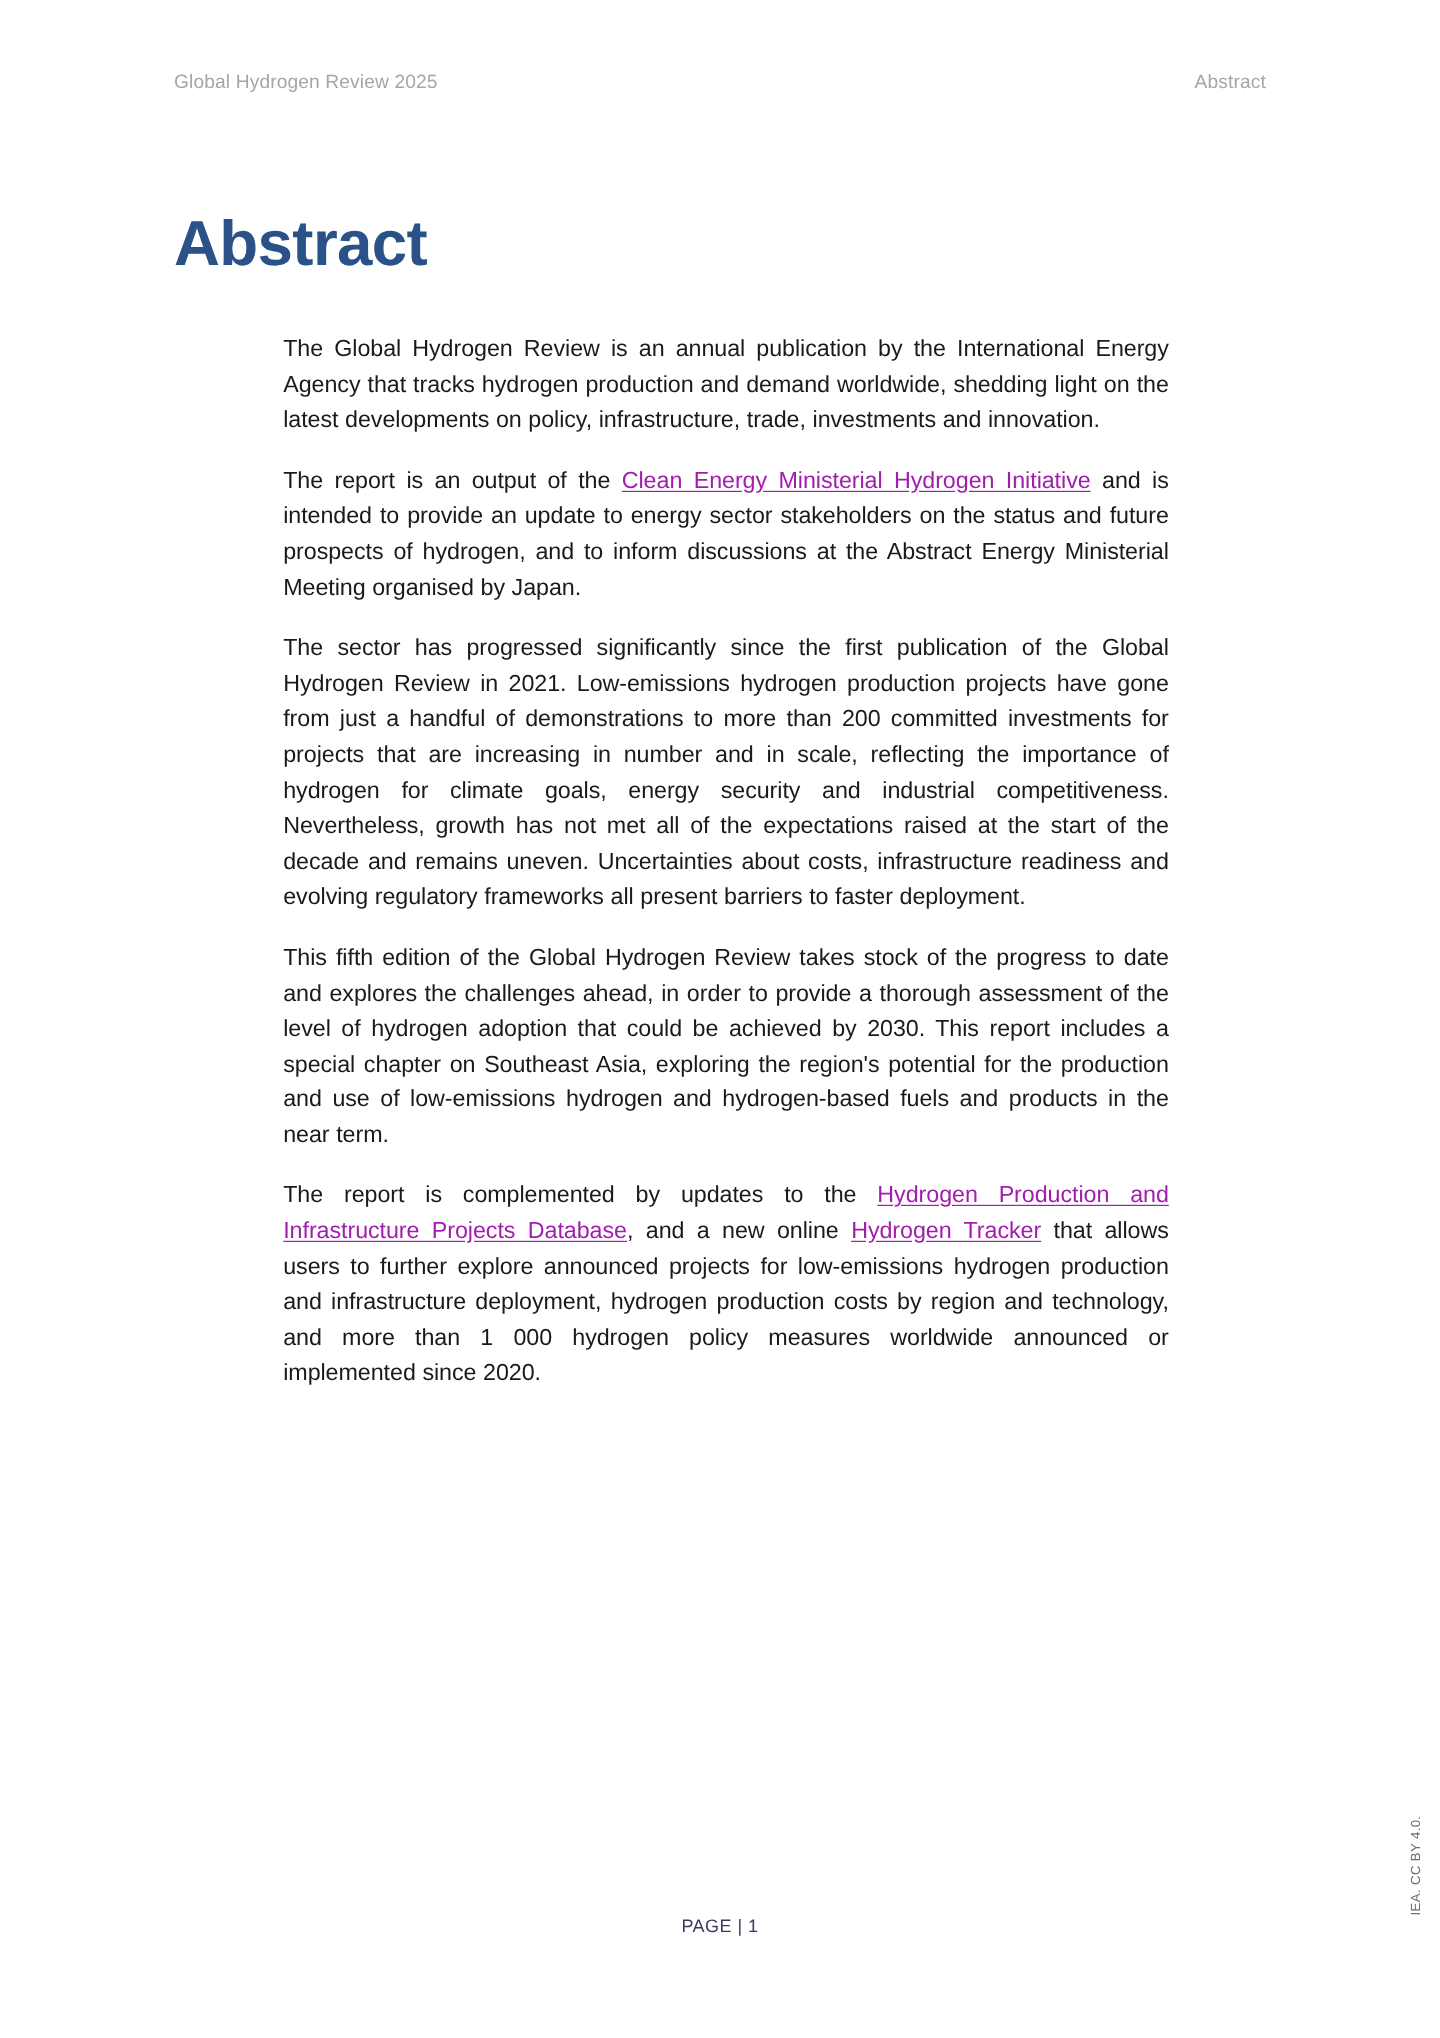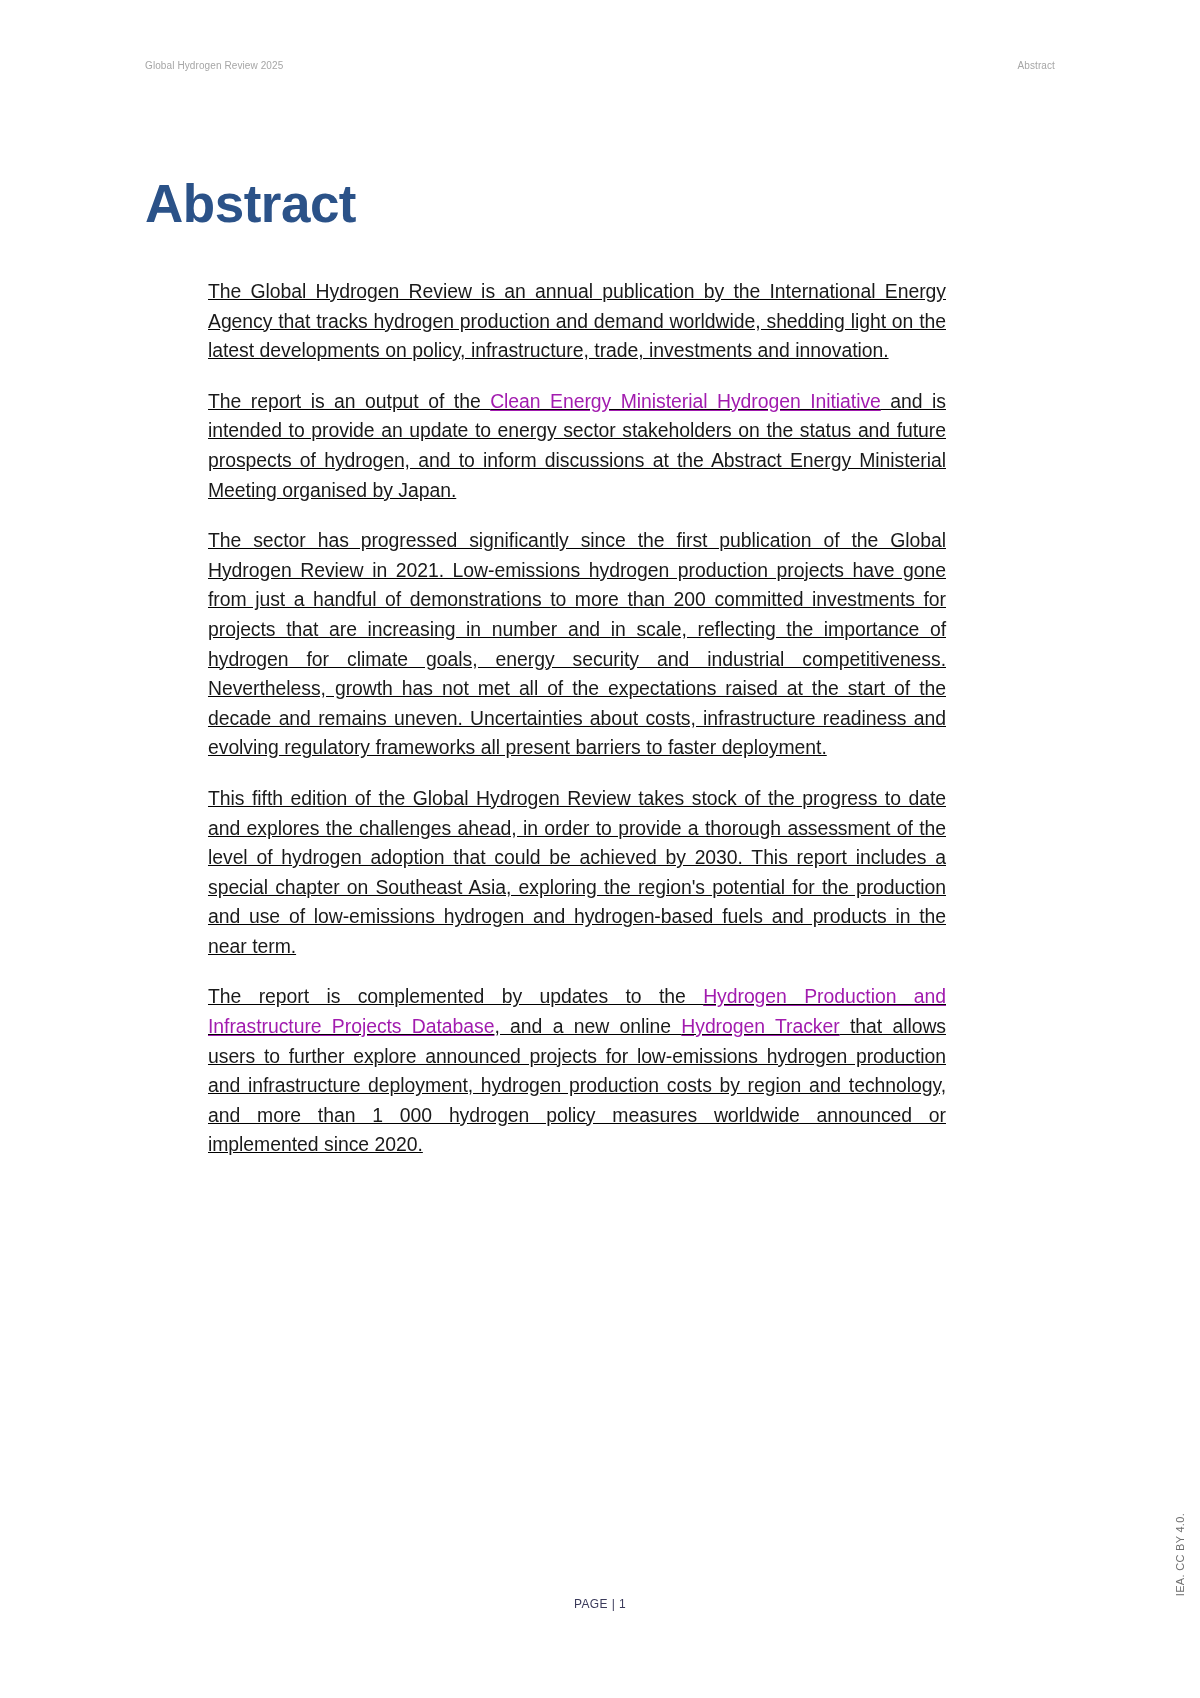--- a/index.html
+++ b/index.html
@@ -22,21 +22,21 @@
 
   
   .run-header {
     position: absolute;
     top: 60px;
     left: 145px;
     right: 145px;
     display: flex;
     justify-content: space-between;
     align-items: baseline;
-    font-size: 10px;
+    font-size: 16px;
     color: #a6a6a6;
     letter-spacing: 0.1px;
   }
   .run-header .left  { text-align: left; }
   .run-header .right { text-align: right; }
 
   
   .page-title {
     position: absolute;
     top: 140px;
@@ -45,23 +45,22 @@
     font-weight: bold;
     color: #2b5288;
     letter-spacing: -0.5px;
     line-height: 1.05;
   }
 
   
   .body-col {
     position: absolute;
     top: 277px;
-    left: 208px;
+    left: 236px;
     width: 738px;
-    text-decoration: underline;
   }
   .para {
     font-size: 19.4px;
     line-height: 29.6px;
     color: #1a1a1a;
     text-align: justify;
     margin: 0 0 21px 0;
     letter-spacing: -0.05px;
     word-spacing: 0.2px;
   }
@@ -73,21 +72,21 @@
     text-underline-offset: 2px;
   }
 
   
   .footer {
     position: absolute;
     top: 1597px;
     left: 0;
     width: 1200px;
     text-align: center;
-    font-size: 12px;
+    font-size: 15px;
     color: #3a3a5a;
     font-variant: small-caps;
     letter-spacing: 0.4px;
   }
 
   
   .rights {
     position: absolute;
     right: 14px;
     bottom: 185px;

